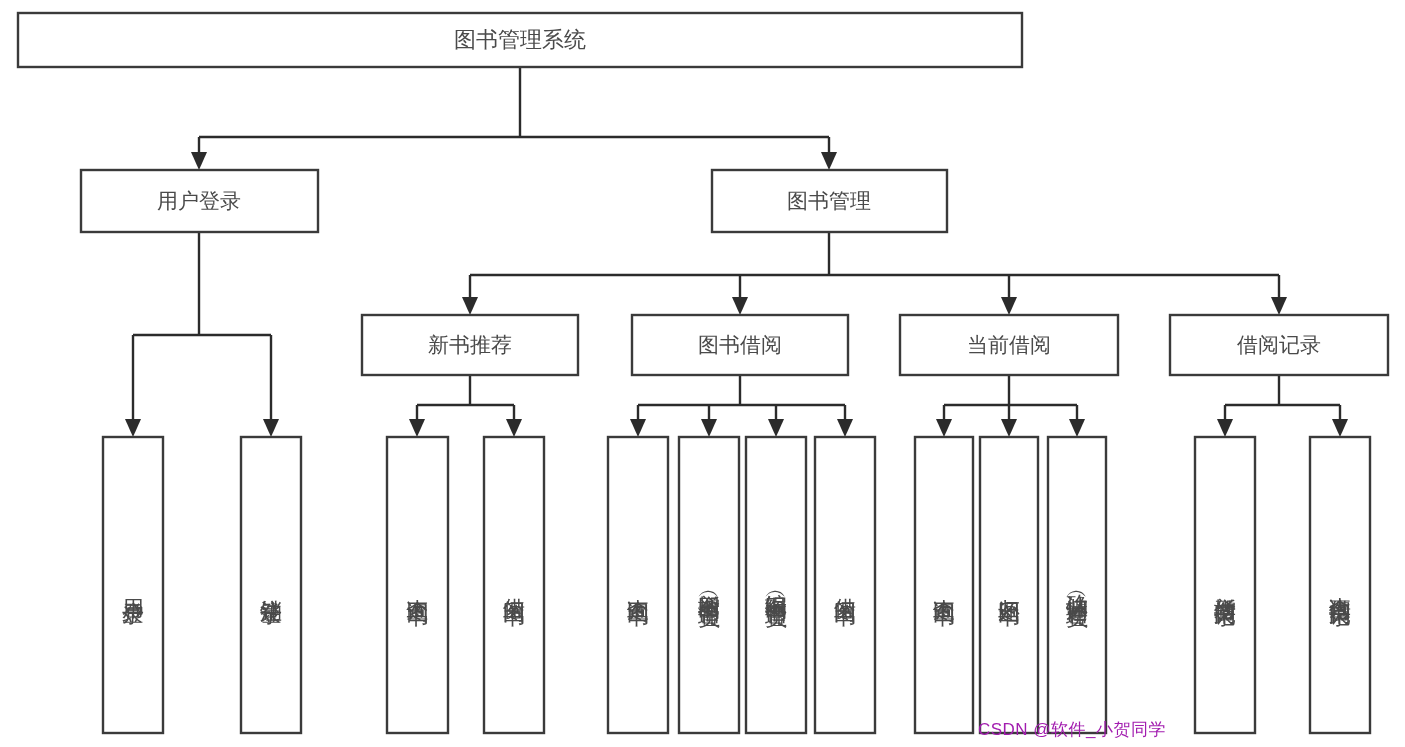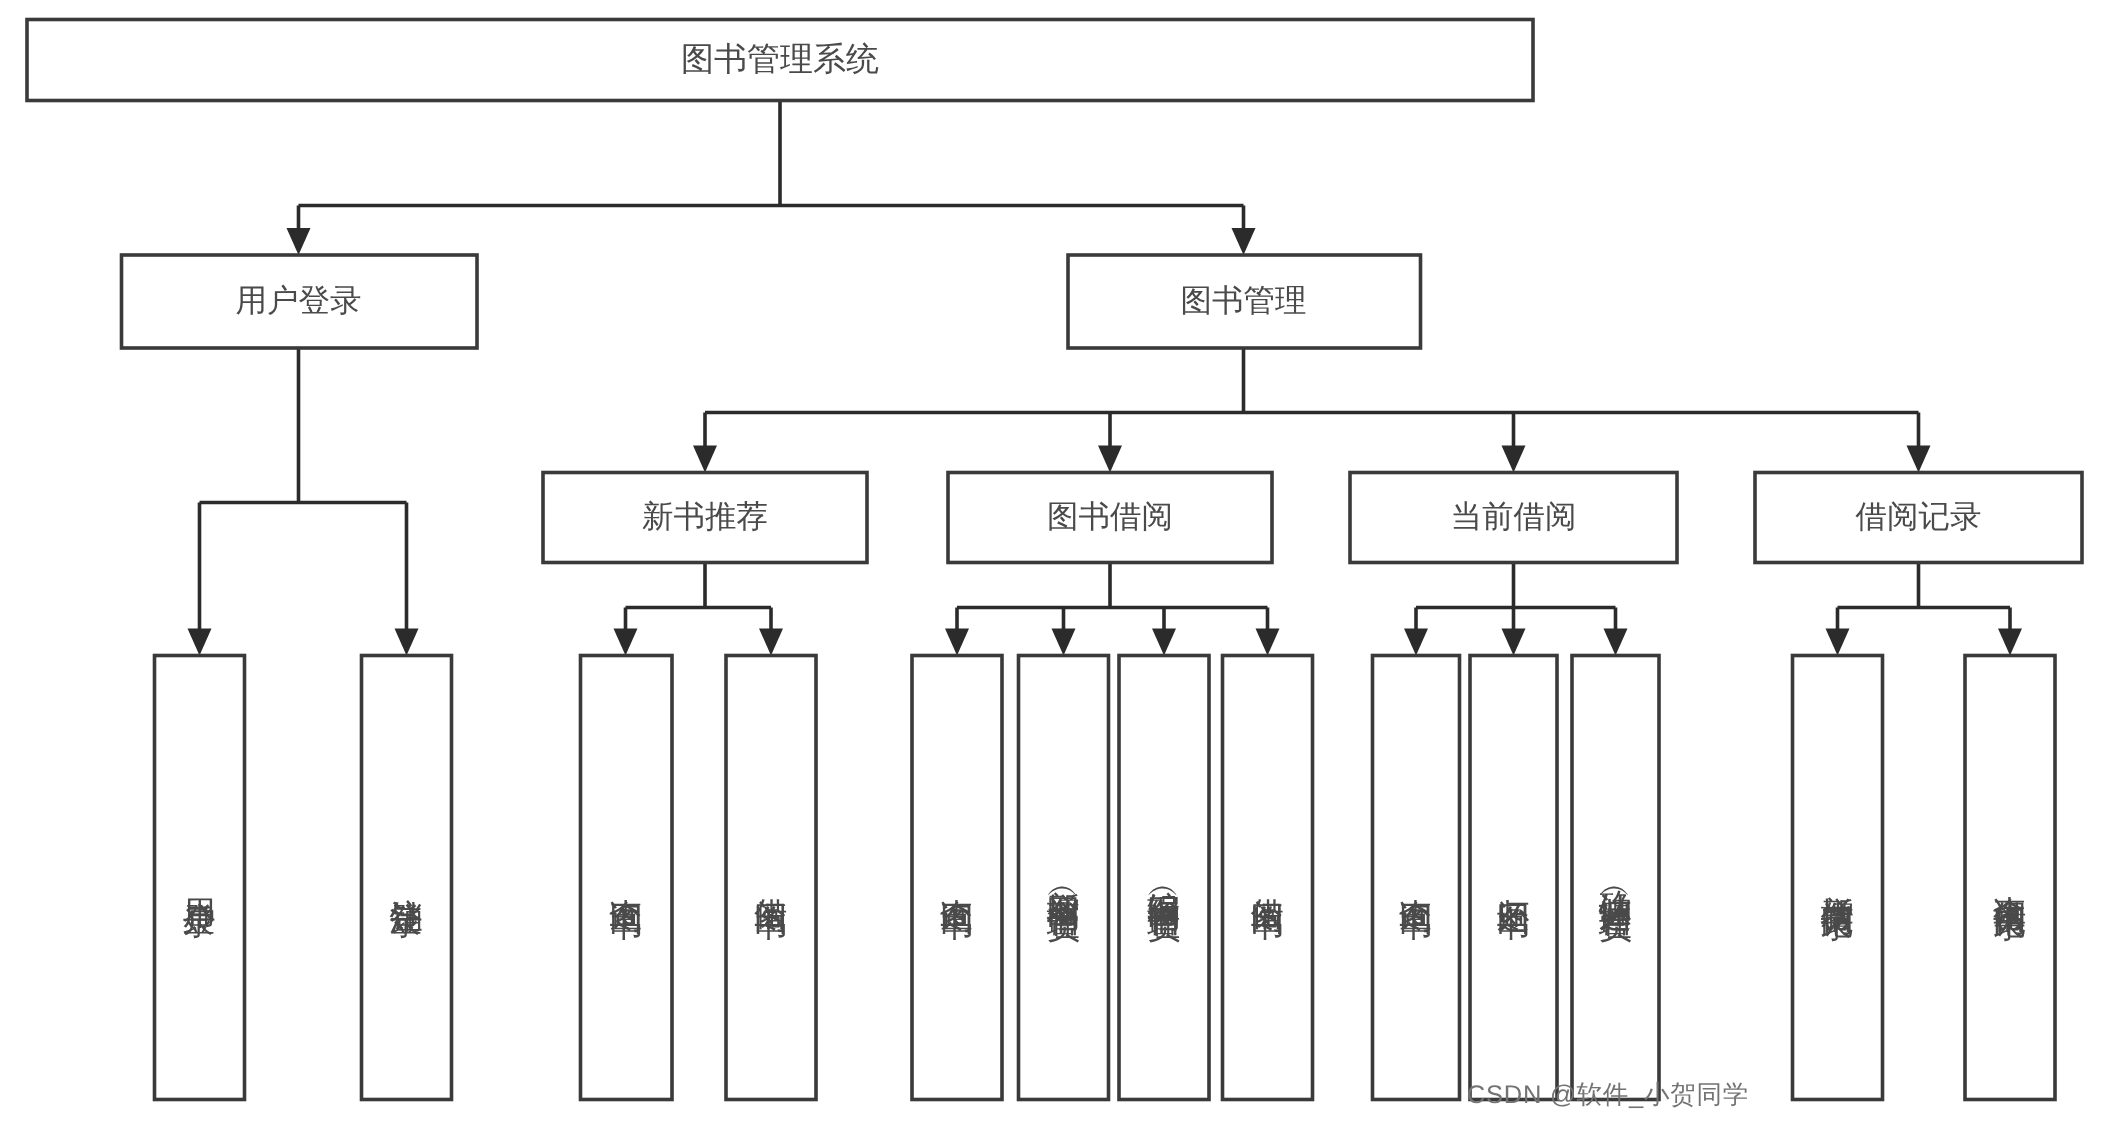--- a/index.html
+++ b/index.html
@@ -69,21 +69,21 @@
     white-space: nowrap;
     pointer-events: none;
     user-select: none;
   }
   .watermark {
     position: absolute;
     right: 10px;
     bottom: 6px;
     font-family: "Liberation Sans", "DejaVu Sans", sans-serif;
     font-size: 17px;
-    color: #737373;
+    color: #a21caf;
     letter-spacing: 0.5px;
     white-space: nowrap;
   }
 </style>
 </head>
 <body>
 
 <div id="diagram-root">
 
   <svg class="canvas" viewBox="0 0 1405 747" xmlns="http://www.w3.org/2000/svg">

